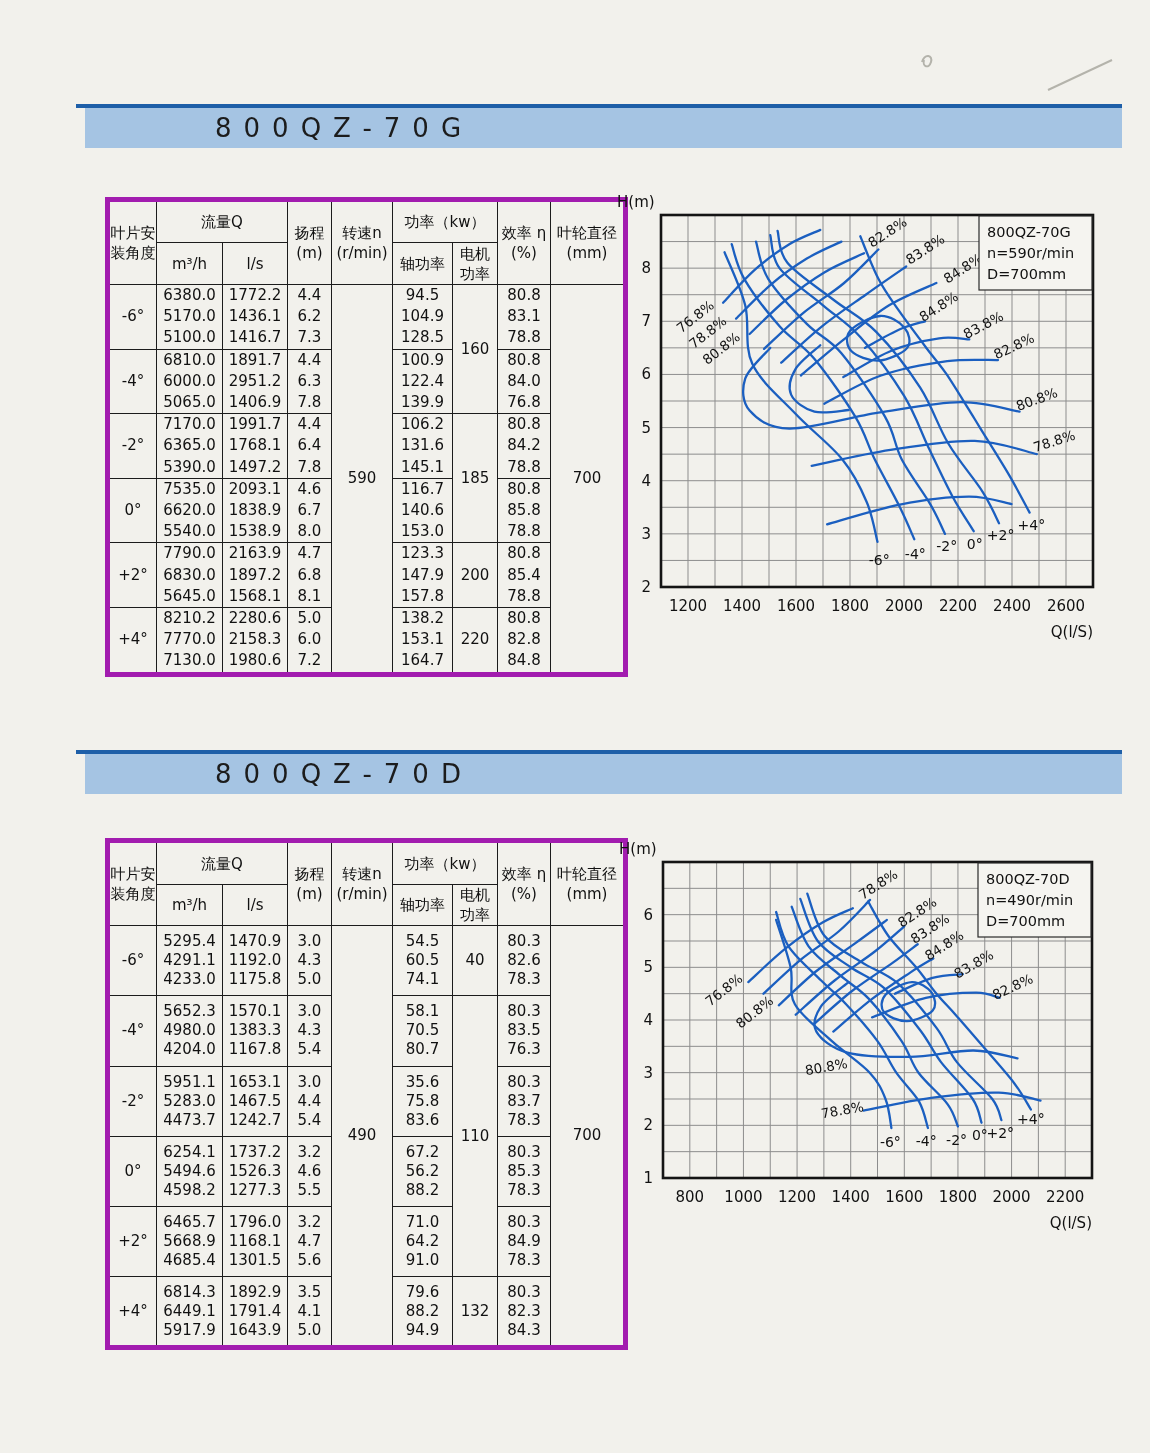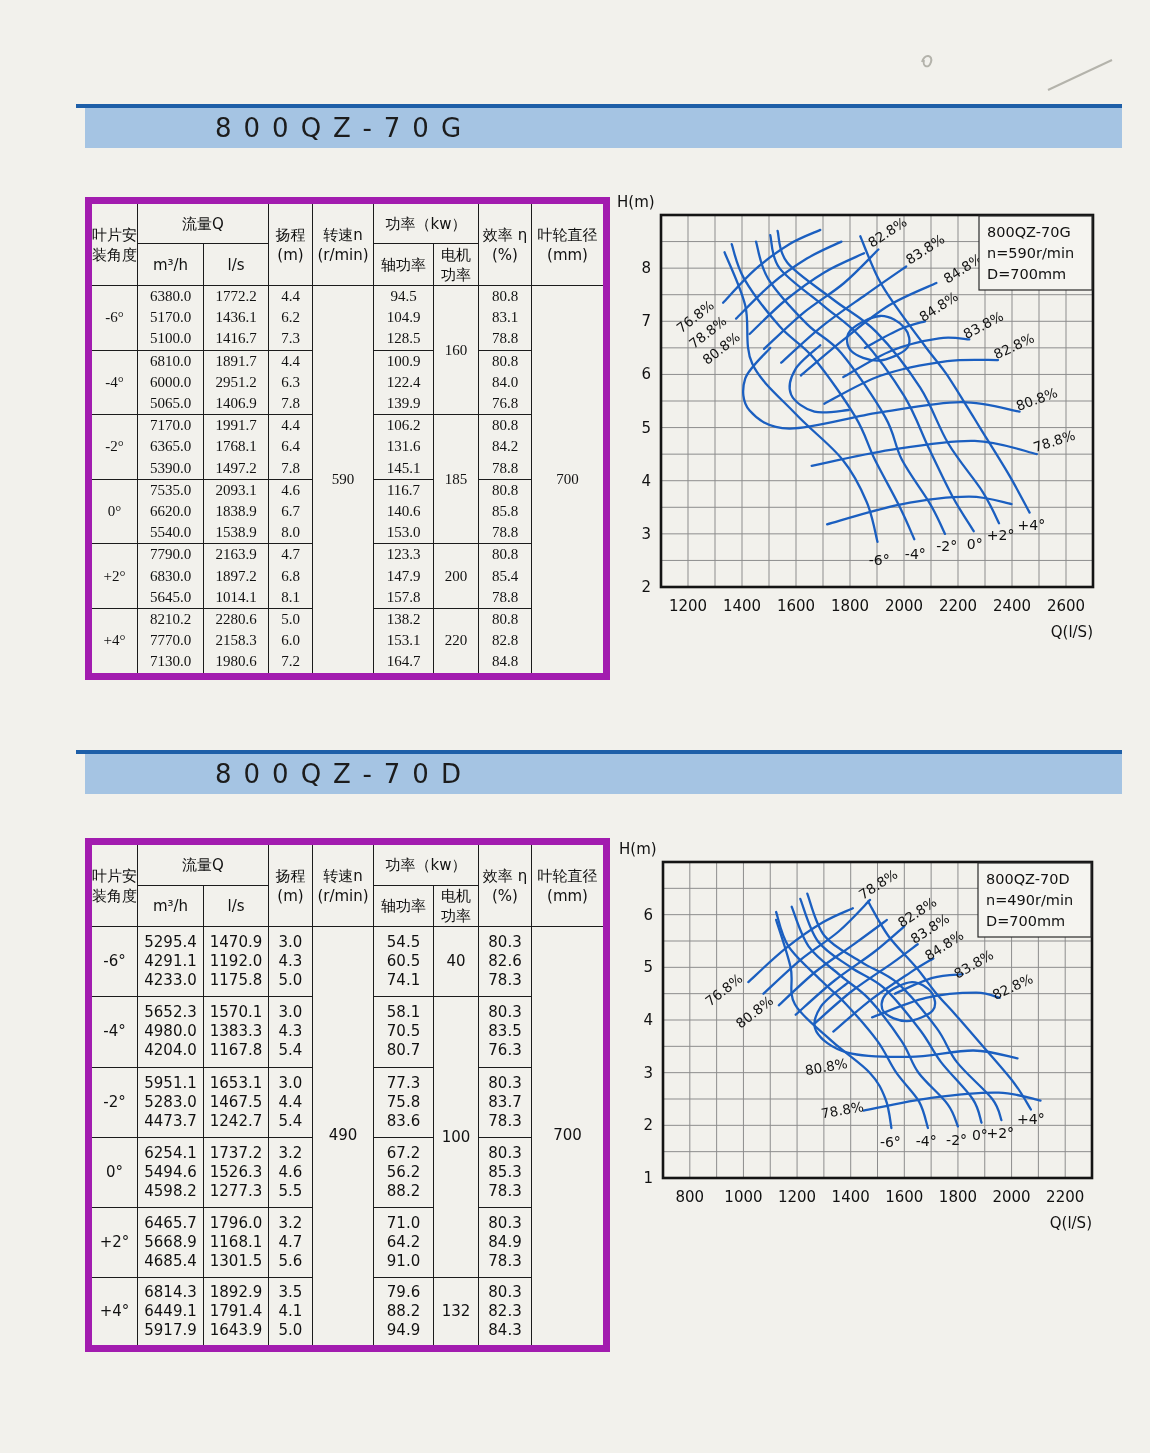--- a/index.html
+++ b/index.html
@@ -16,23 +16,23 @@
     line-height:40px;color:#1c1c1c;
   }
   .pump-table{
     border-collapse:collapse;table-layout:fixed;
     font-size:15px;color:#111;position:absolute;left:85px;
   }
   .pump-table th,.pump-table td{
     border:1.4px solid #1c1c1c;text-align:center;vertical-align:middle;
     padding:0;font-weight:normal;white-space:pre-line;
   }
-  .pump-table{border:7px solid #a21caf;}
+  .pump-table{border:5px solid #a21caf;margin-left:20px;}
   .pump-table th{font-size:15px;line-height:20px;}
-  .sec1 .pump-table td{line-height:21.2px;font-family:Liberation Serif, serif;}
+  .sec1 .pump-table td{line-height:21.2px;}
   .sec2 .pump-table td{line-height:19px;}
   .chart-wrap{position:absolute;width:545px;height:480px;}
   svg text{fill:#111;}
   .grid-line{stroke:#8d8d8d;stroke-width:1;}
   .plot-border{fill:none;stroke:#141414;stroke-width:2.6;}
   .pump-curve{fill:none;stroke:#1b5fc0;stroke-width:2.3;stroke-linecap:round;}
   .tick-label{font-size:15px;}
   .contour-label{font-size:13.5px;}
   .angle-label{font-size:14px;}
   .axis-title{font-size:15px;}
@@ -161,21 +161,21 @@
 85.8
 78.8</td>
           </tr>
           <tr style="height: 63.5px;">
             <td>+2°</td>
             <td>7790.0
 6830.0
 5645.0</td>
             <td>2163.9
 1897.2
-1014.1</td>
+1568.1</td>
             <td>4.7
 6.8
 8.1</td>
             <td>123.3
 147.9
 157.8</td>
             <td rowspan="1">200</td>
             <td>80.8
 85.4
 78.8</td>
@@ -378,37 +378,37 @@
 4204.0</td>
             <td>1570.1
 1383.3
 1167.8</td>
             <td>3.0
 4.3
 5.4</td>
             <td>58.1
 70.5
 80.7</td>
-            <td rowspan="4">100</td>
+            <td rowspan="4">110</td>
             <td>80.3
 83.5
 76.3</td>
           </tr>
           <tr style="height: 70.3px;">
             <td>-2°</td>
             <td>5951.1
 5283.0
 4473.7</td>
             <td>1653.1
 1467.5
 1242.7</td>
             <td>3.0
 4.4
 5.4</td>
-            <td>77.3
+            <td>35.6
 75.8
 83.6</td>
             <td>80.3
 83.7
 78.3</td>
           </tr>
           <tr style="height: 70.3px;">
             <td>0°</td>
             <td>6254.1
 5494.6

